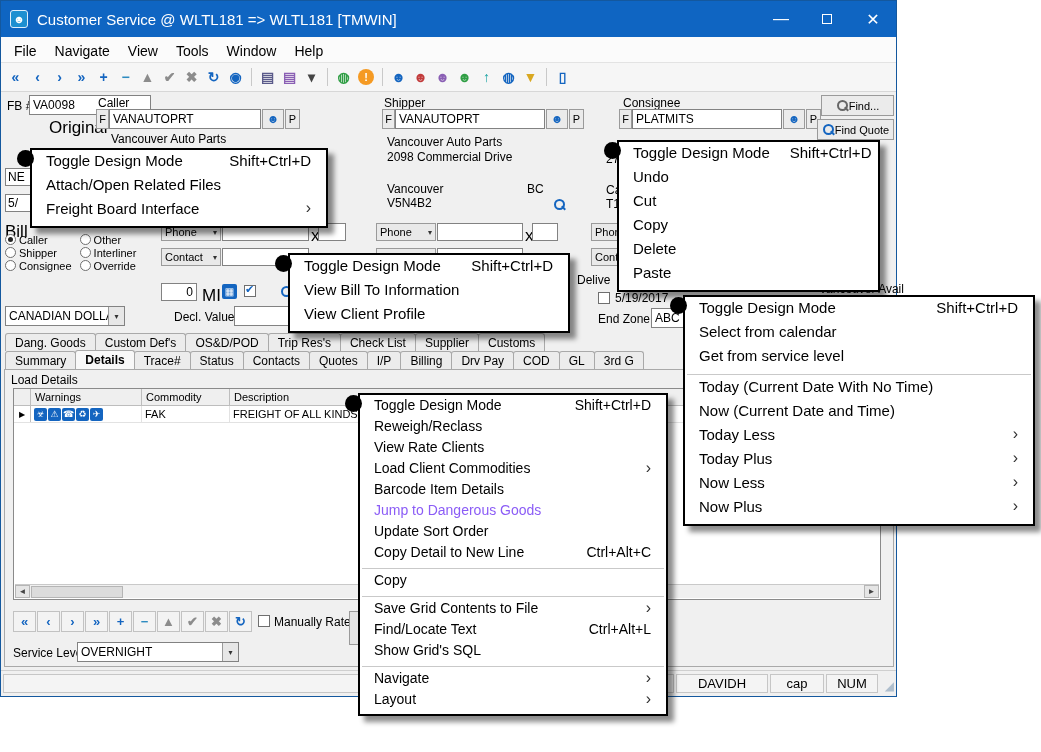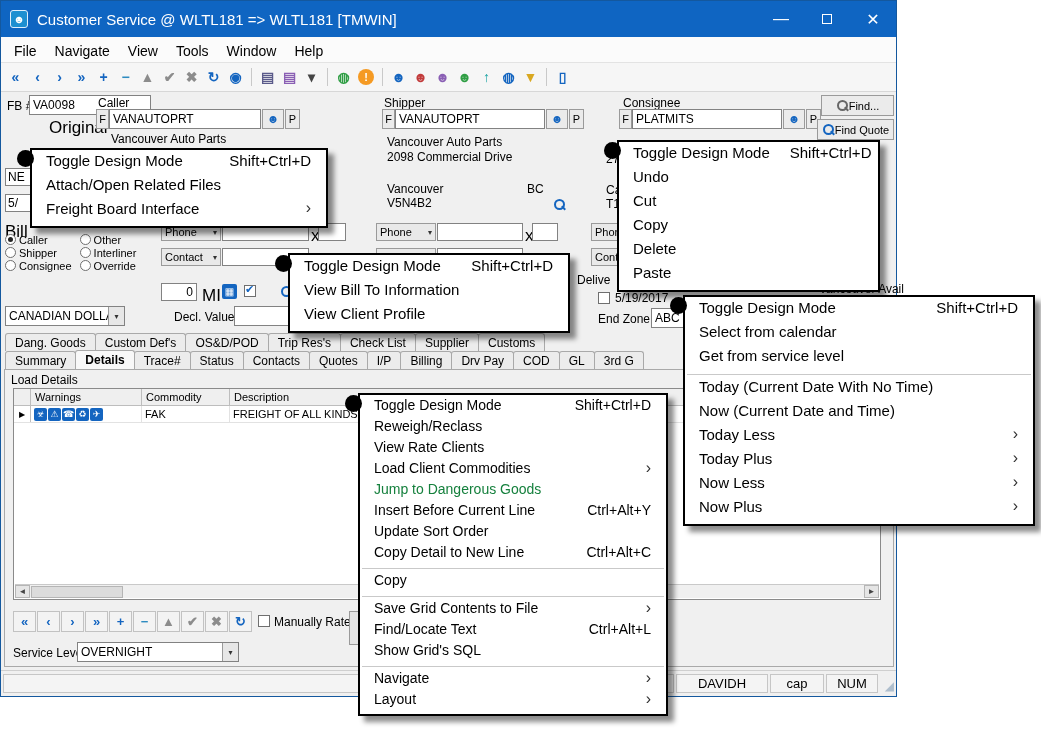--- a/index.html
+++ b/index.html
@@ -71,21 +71,21 @@
   .sp0{width:34px}.sp1{width:92px}.sp2{width:54px}.sp3{width:52px}
   .grip{width:14px;height:19px;display:flex;align-items:flex-end;justify-content:flex-end;color:#aebecd;font-size:12px}
   
   .ctx-menu{position:absolute;background:#fff;border:2px solid #000;box-shadow:6px 6px 5px rgba(0,0,0,0.45);z-index:50;padding:2px 0}
   .ctx-item{height:24px;display:flex;padding:0 15px 0 14px;font-size:15px}
   .ctx-menu.compact .ctx-item{height:21px;font-size:14px}
   .ctx-label{white-space:nowrap}
   .ctx-shortcut{margin-left:auto;white-space:nowrap;padding-left:20px}
   .ctx-arrow{margin-left:auto;font-size:16px;color:#333;line-height:1}
   .ctx-sep{height:1px;background:#c9c9c9;margin:3px 2px}
-  .ctx-item.disabled{color:#15803d}
+  .ctx-item.disabled{color:#8b5cf6}
   .ctx-dot{position:absolute;left:-15px;top:0;width:17px;height:17px;background:#000;border-radius:50%}
   .right{justify-content:flex-end}
 </style>
 </head>
 <body>
 
 <div id="stage">
 
   <div class="window">
 
@@ -493,28 +493,27 @@
         <div class="ctx-item">
           <span class="ctx-label">Reweigh/Reclass</span>
         </div>
         <div class="ctx-item">
           <span class="ctx-label">View Rate Clients</span>
         </div>
         <div class="ctx-item">
           <span class="ctx-label">Load Client Commodities</span>
           <span class="ctx-arrow">›</span>
         </div>
+        <div class="ctx-item">
+          <span class="ctx-label">Barcode Item Details</span>
+        </div>
         <div class="ctx-item disabled">
           <span class="ctx-label">Jump to Dangerous Goods</span>
         </div>
         <div class="ctx-item">
-          <span class="ctx-label">Insert Before Current Line</span>
-          <span class="ctx-shortcut">Ctrl+Alt+Y</span>
-        </div>
-        <div class="ctx-item">
           <span class="ctx-label">Update Sort Order</span>
         </div>
         <div class="ctx-item">
           <span class="ctx-label">Copy Detail to New Line</span>
           <span class="ctx-shortcut">Ctrl+Alt+C</span>
         </div>
         <div class="ctx-sep"></div>
         <div class="ctx-item">
           <span class="ctx-label">Copy</span>
         </div>

